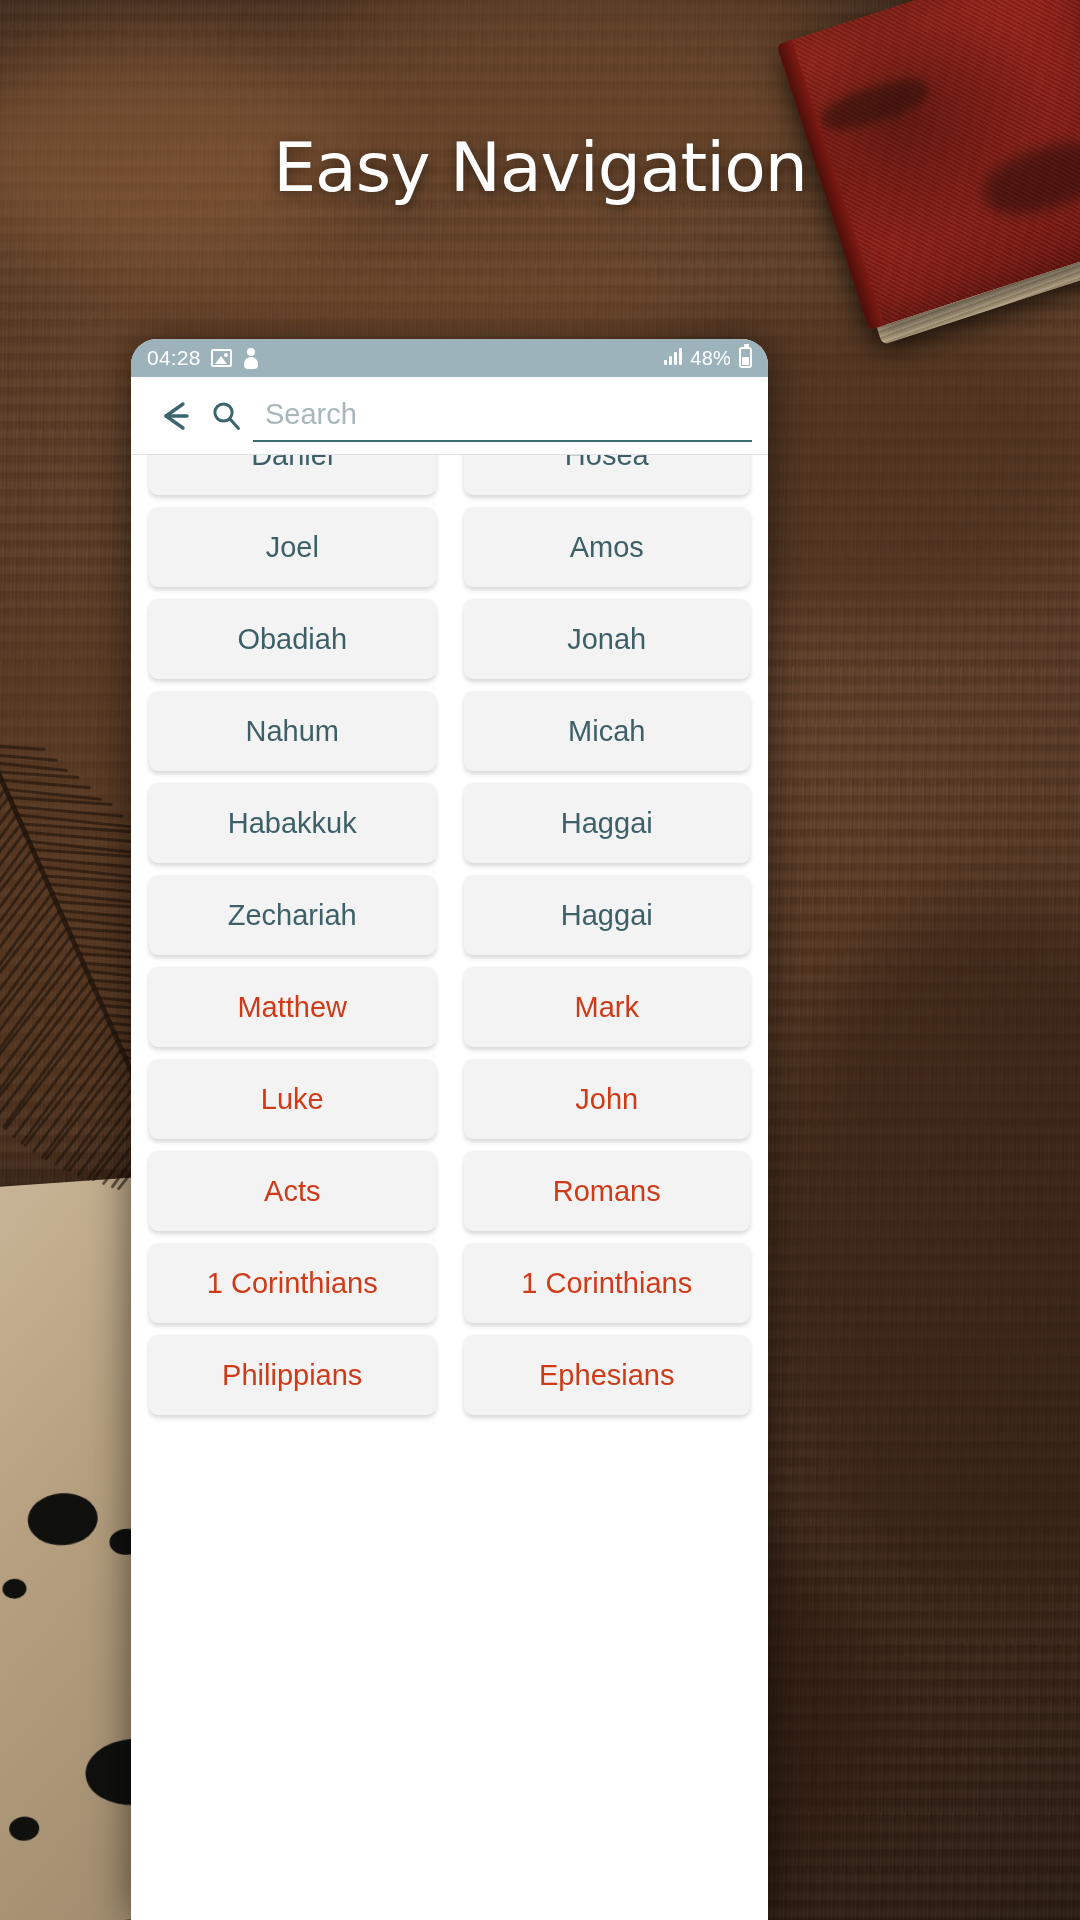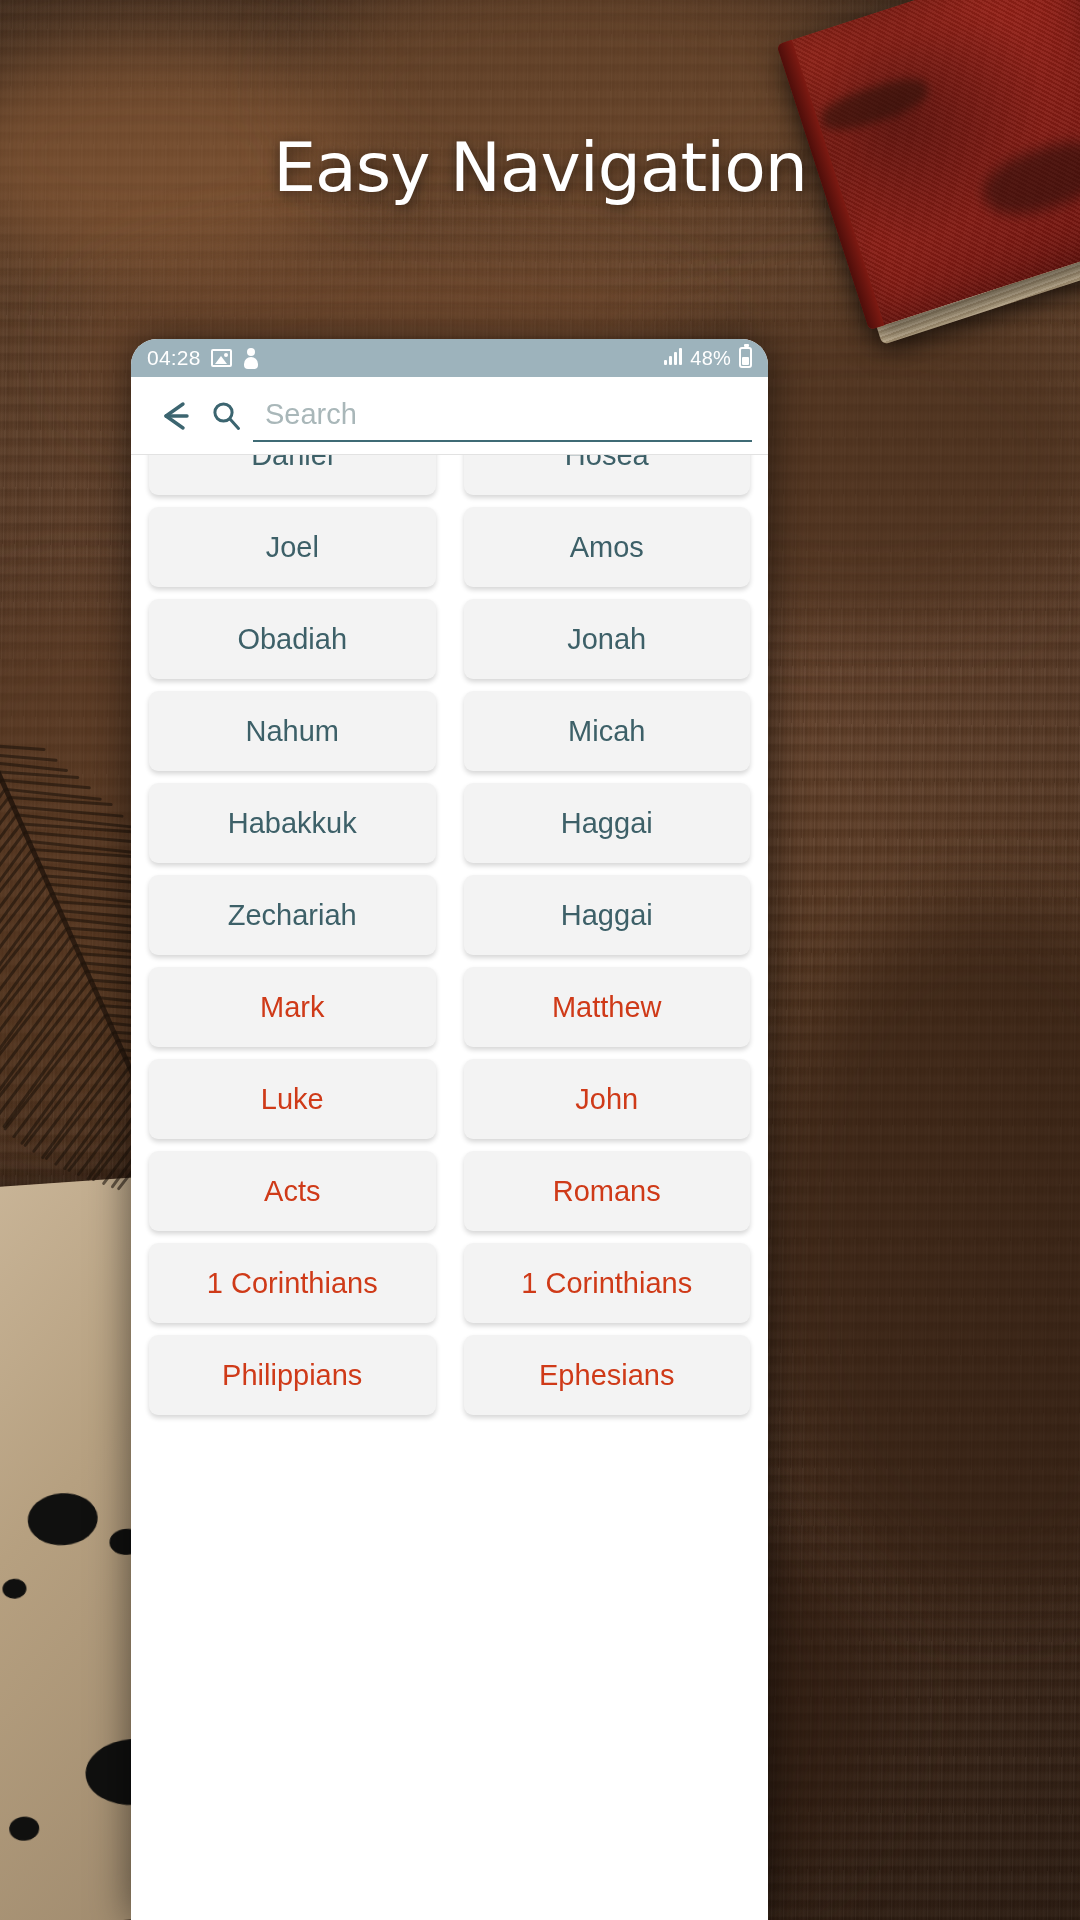--- a/index.html
+++ b/index.html
@@ -481,24 +481,24 @@
           <div class="book-btn">
             <span>Haggai</span>
           </div>
           <div class="book-btn">
             <span>Zechariah</span>
           </div>
           <div class="book-btn">
             <span>Haggai</span>
           </div>
           <div class="book-btn nt">
+            <span>Matthew</span>
+          </div>
+          <div class="book-btn nt">
             <span>Mark</span>
-          </div>
-          <div class="book-btn nt">
-            <span>Matthew</span>
           </div>
           <div class="book-btn nt">
             <span>Luke</span>
           </div>
           <div class="book-btn nt">
             <span>John</span>
           </div>
           <div class="book-btn nt">
             <span>Acts</span>
           </div>

